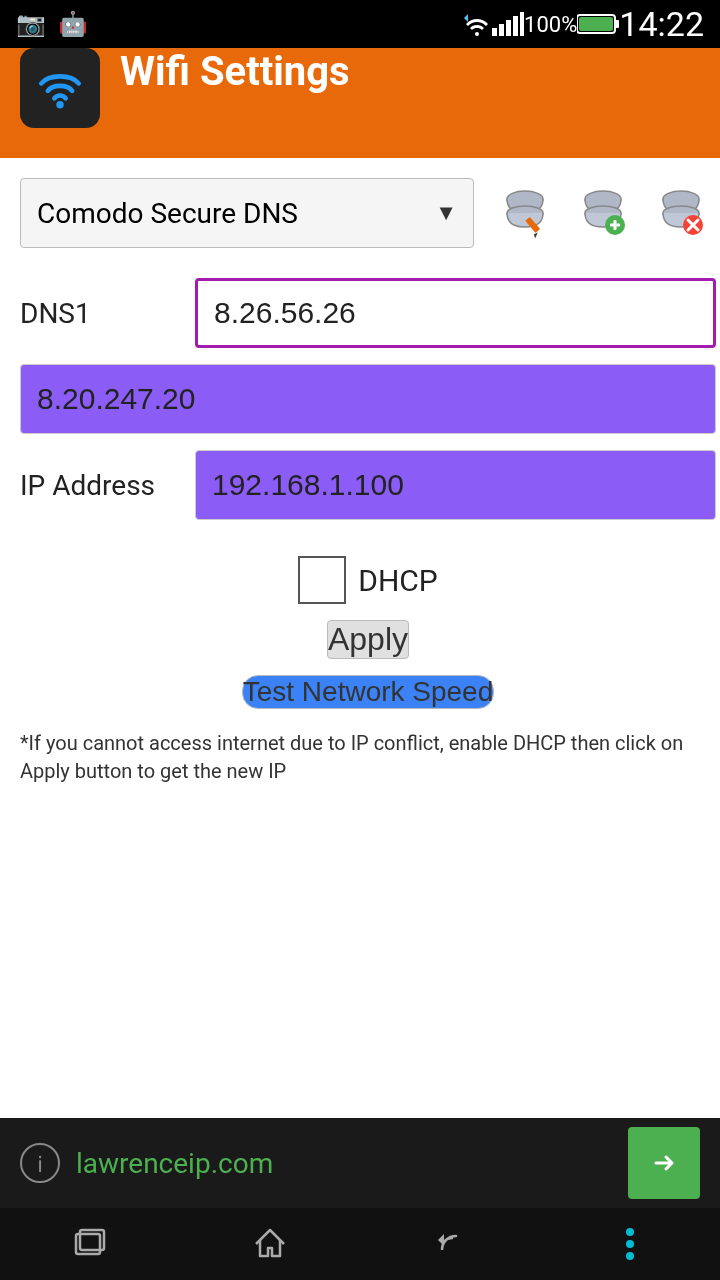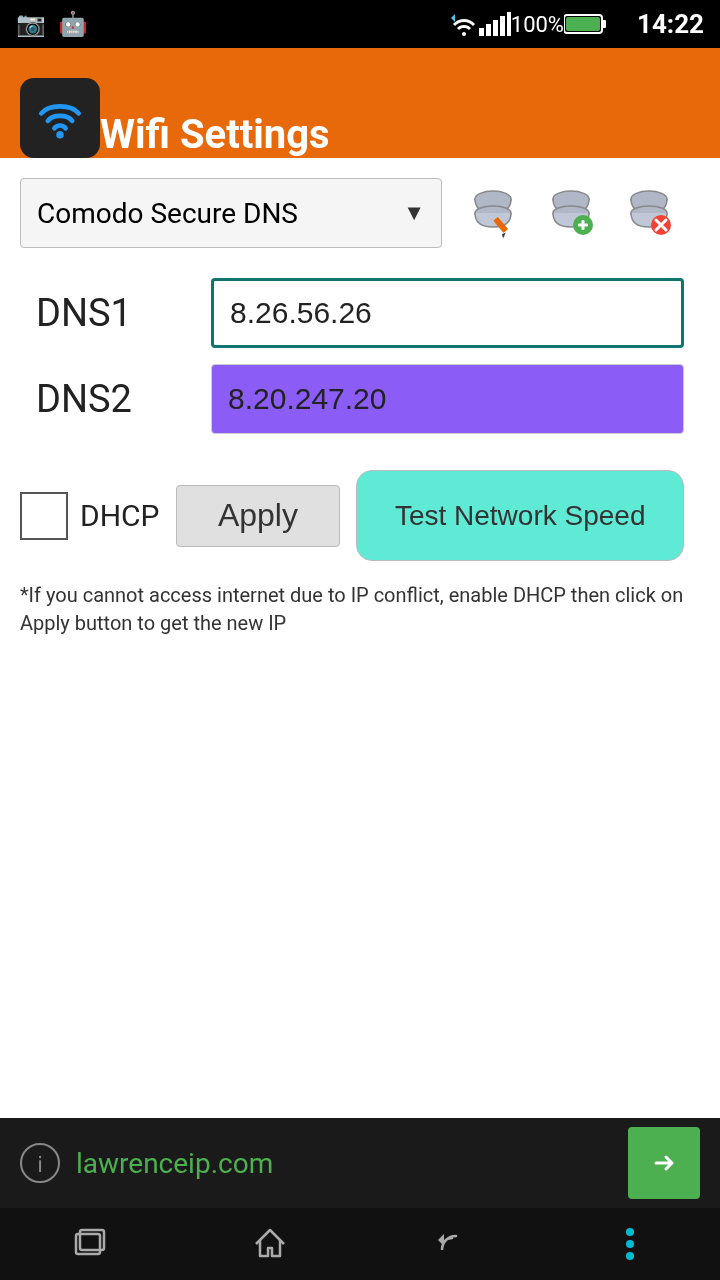--- a/index.html
+++ b/index.html
@@ -25,50 +25,51 @@
       gap: 10px;
       font-size: 22px;
     }
     .status-bar-left {
       margin-right: auto;
       display: flex;
       gap: 12px;
       align-items: center;
     }
     .status-icons { display: flex; align-items: center; }
-    .time-text { font-size: 26px; font-weight: bold; margin-left: 31px; }
+    .time-text { font-size: 34px; font-weight: normal; }
 
     
     .header {
       background: #E8690A;
       height: 110px;
       display: flex;
-      align-items: flex-end;
+      align-items: flex-start;
       padding: 0 20px;
+      gap: 20px;
     }
     .wifi-icon-box {
       width: 80px;
       height: 80px;
       background: #222;
       border-radius: 14px;
       display: flex;
       align-items: center;
       justify-content: center;
     }
     .header-title {
       color: #fff;
       font-size: 40px;
       font-weight: bold;
     }
 
     
     .main-content {
       background: #fff;
       flex: 1;
-      padding: 20px 36px 0 20px;
+      padding: 20px 4px 0 20px;
     }
 
     
     .dropdown-row {
       display: flex;
       align-items: center;
       gap: 16px;
       margin-bottom: 30px;
     }
     .dropdown-select {
@@ -104,48 +105,48 @@
     }
 
     
     .form-row {
       display: flex;
       align-items: center;
       margin-bottom: 16px;
     }
     .form-label {
       width: 175px;
-      font-size: 38px;
+      font-size: 28px;
       color: #222;
       flex-shrink: 0;
-      margin-left: 16px;
     }
     .form-input {
       flex: 1;
       height: 70px;
       border: 1px solid #ccc;
       border-radius: 4px;
       font-size: 30px;
       padding: 0 16px;
       background: #8b5cf6;
       color: #222;
       outline: none;
     }
     .form-input.active {
-      border: 3px solid #0f766e;
+      border: 3px solid #a21caf;
       background: #fff;
     }
 
     
     .action-row {
       display: flex;
       align-items: center;
       margin-top: 20px;
       margin-bottom: 20px;
       gap: 16px;
+      flex-direction: column;
     }
     .dhcp-check {
       display: flex;
       align-items: center;
       gap: 12px;
     }
     .checkbox {
       width: 48px;
       height: 48px;
       border: 2px solid #555;
@@ -166,21 +167,21 @@
       font-size: 32px;
       color: #333;
       cursor: pointer;
       display: flex;
       align-items: center;
       justify-content: center;
     }
     .btn-test {
       flex: 2;
       height: 91px;
-      background: #5eead4;
+      background: #3b82f6;
       border: 1px solid #bbb;
       border-radius: 16px;
       font-size: 28px;
       color: #333;
       cursor: pointer;
       display: flex;
       align-items: center;
       justify-content: center;
     }
 
@@ -357,24 +358,27 @@
       </div>
     </div>
   </div>
 
   <div class="form-row">
     <label class="form-label">DNS1</label>
     <input class="form-input active" type="text" value="8.26.56.26" style="">
   </div>
 
   <div class="form-row">
-    <label class="form-label">DNS2</label>
     <input class="form-input" type="text" value="8.20.247.20" style="">
   </div>
 
+  <div class="form-row">
+    <label class="form-label">IP Address</label>
+    <input class="form-input" type="text" value="192.168.1.100" style="">
+  </div>
 
   <div class="form-row">
   </div>
 
   <div class="action-row">
     <div class="dhcp-check">
       <div class="checkbox"></div>
       <span class="dhcp-label">DHCP</span>
     </div>
     <button class="btn-apply">Apply</button>

